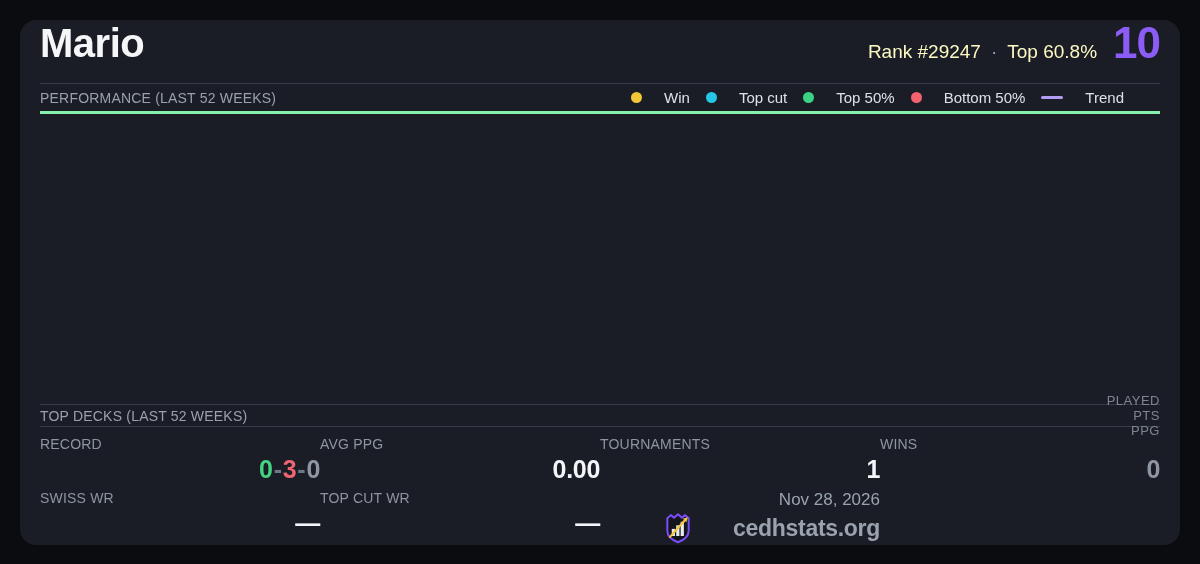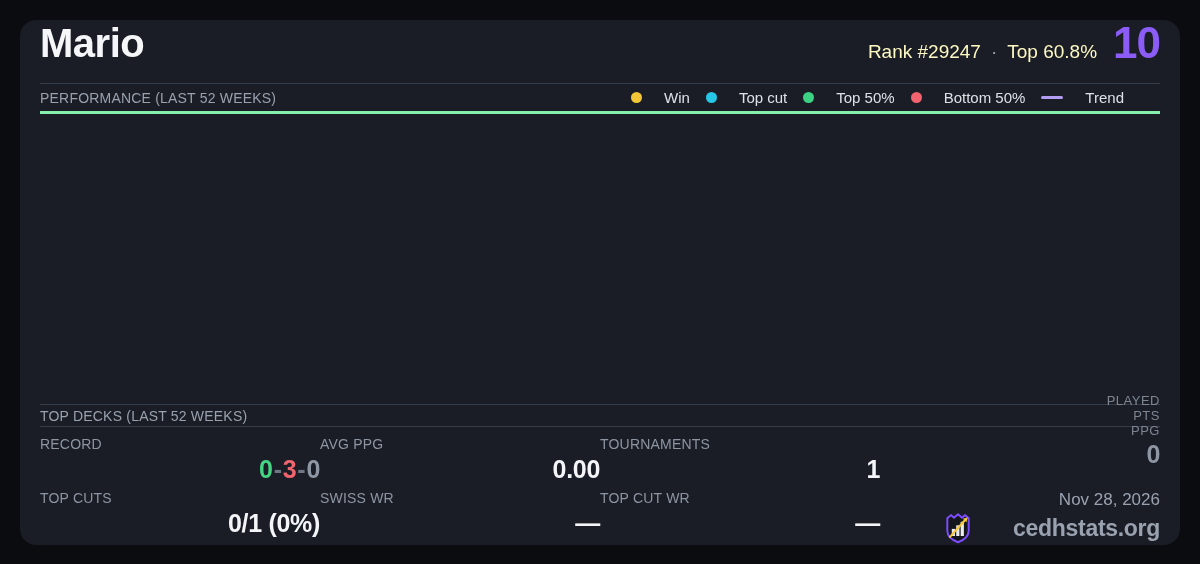--- a/index.html
+++ b/index.html
@@ -165,27 +165,24 @@
         <div class="stat-label">AVG PPG</div>
         <div class="stat-value">0.00</div>
       </div>
 
       <div class="stat-cell">
         <div class="stat-label">TOURNAMENTS</div>
         <div class="stat-value">1</div>
       </div>
 
       <div class="stat-cell">
+        <div class="stat-label">WINS</div>
         <div class="stat-value muted">0</div>
       </div>
 
-      <div class="stat-cell">
-        <div class="stat-label">TOP CUTS</div>
-        <div class="stat-value">0/1 (0%)</div>
-      </div>
 
       <div class="stat-cell">
         <div class="stat-label">SWISS WR</div>
         <div class="stat-value">—</div>
       </div>
 
       <div class="stat-cell">
         <div class="stat-label">TOP CUT WR</div>
         <div class="stat-value">—</div>
       </div>

